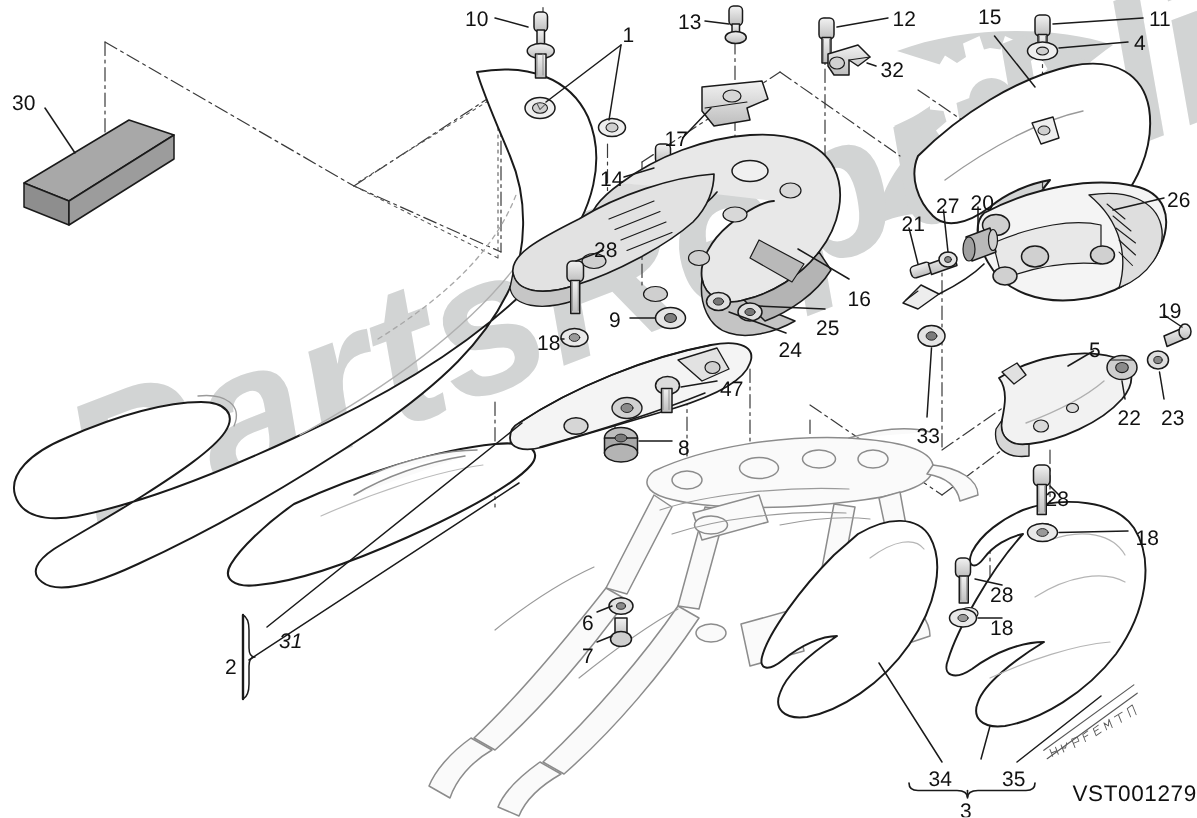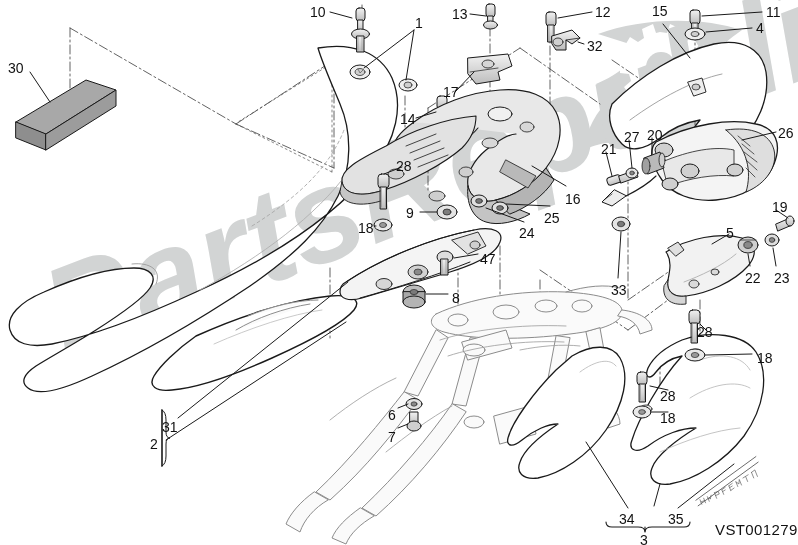--- a/index.html
+++ b/index.html
@@ -578,21 +578,21 @@
   <div class="lbl" style="left:358px;top:221px;">18</div>
   <div class="lbl" style="left:544px;top:211px;">25</div>
   <div class="lbl" style="left:519px;top:226px;">24</div>
   <div class="lbl" style="left:480px;top:252px;">47</div>
   <div class="lbl" style="left:772px;top:200px;">19</div>
   <div class="lbl" style="left:726px;top:226px;">5</div>
   <div class="lbl" style="left:745px;top:271px;">22</div>
   <div class="lbl" style="left:774px;top:271px;">23</div>
   <div class="lbl" style="left:611px;top:283px;">33</div>
   <div class="lbl" style="left:452px;top:291px;">8</div>
-  <div class="lbl" style="left:162px;top:420px;">31</div>
+  <div class="lbl" style="left:186px;top:420px;font-style:italic;">31</div>
   <div class="lbl" style="left:150px;top:437px;">2</div>
   <div class="lbl" style="left:388px;top:408px;">6</div>
   <div class="lbl" style="left:388px;top:430px;">7</div>
   <div class="lbl" style="left:697px;top:325px;">28</div>
   <div class="lbl" style="left:757px;top:351px;">18</div>
   <div class="lbl" style="left:660px;top:389px;">28</div>
   <div class="lbl" style="left:660px;top:411px;">18</div>
   <div class="lbl" style="left:619px;top:512px;">34</div>
   <div class="lbl" style="left:668px;top:512px;">35</div>
   <div class="lbl" style="left:640px;top:533px;">3</div>

